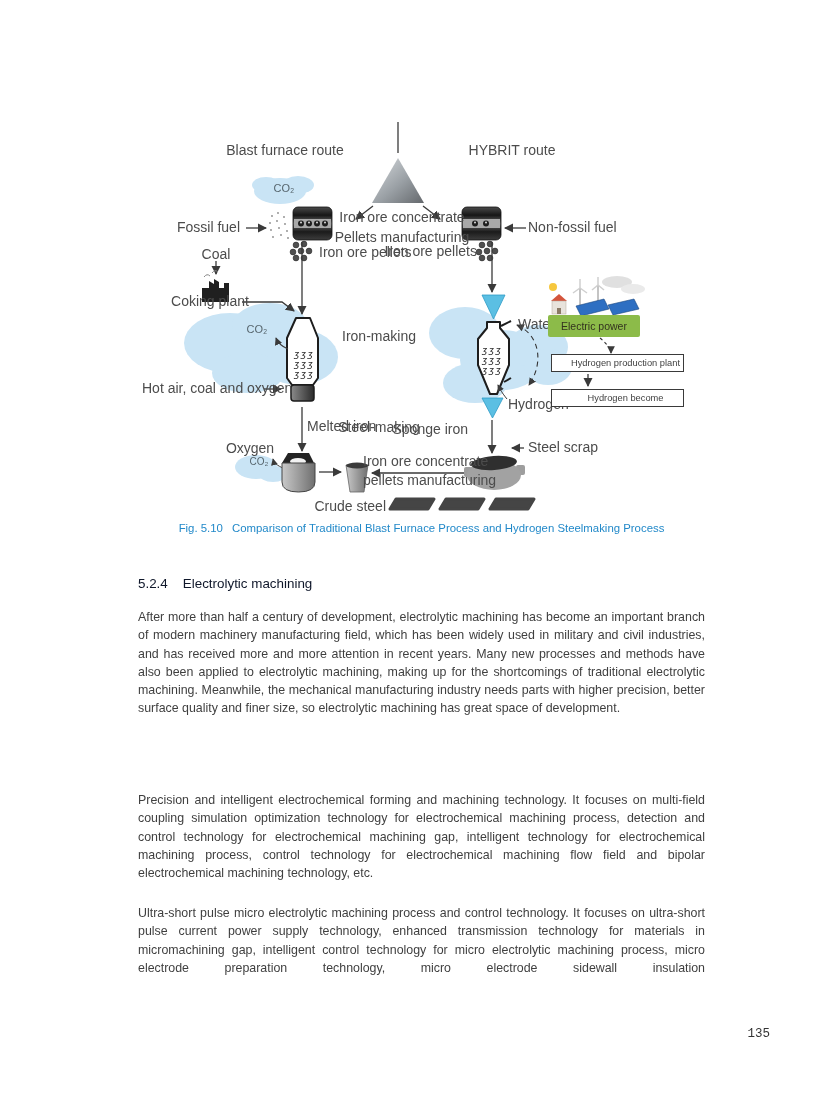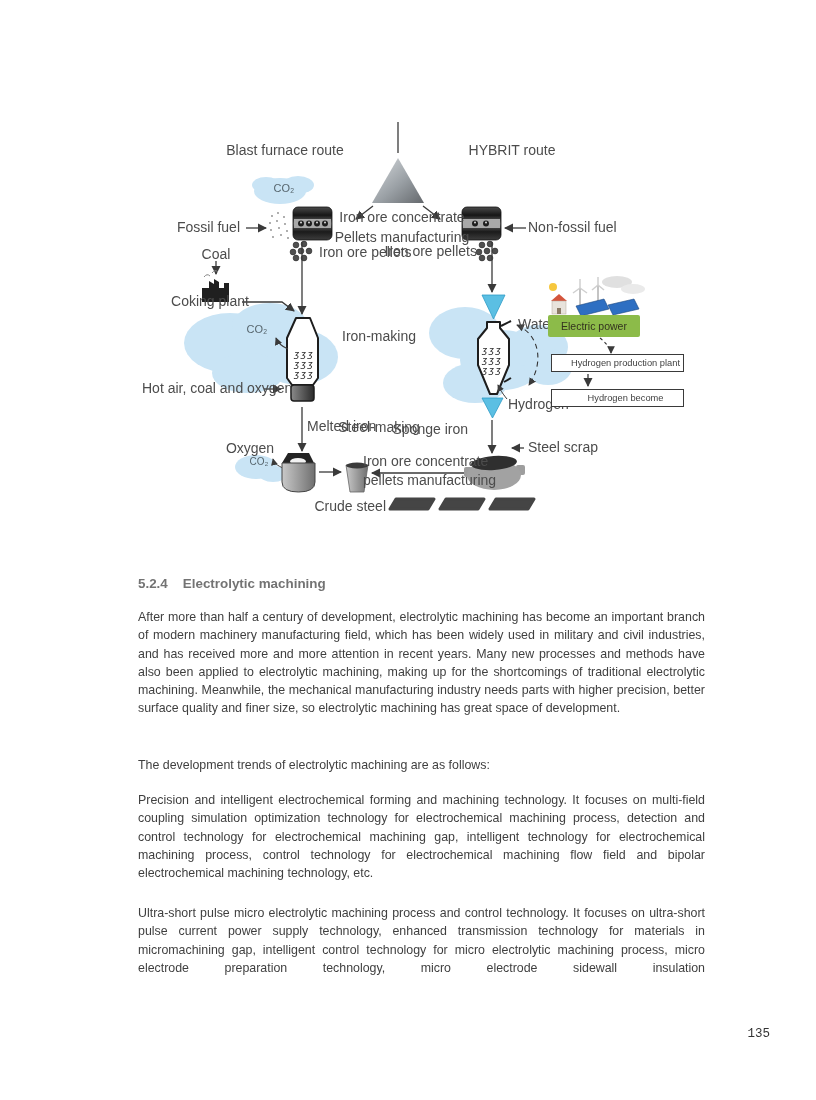--- a/index.html
+++ b/index.html
@@ -22,21 +22,21 @@
     position:absolute; background:#8cbb49; border-radius:2px;
     display:flex; align-items:center; justify-content:center;
     font-size:10.5px; color:#33331f; white-space:nowrap;
   }
   .sq { font-size:9px; font-style:italic; fill:#2a2a2a; letter-spacing:1.5px;
         font-family:"DejaVu Sans", sans-serif; }
   
   .caption { position:absolute; left:138px; top:522px; width:567px; text-align:center;
              font-size:11.4px; color:#2289c9; }
   .caption .fig { margin-right:9px; }
-  .heading { position:absolute; left:138px; top:576px; font-size:13.4px; font-weight:bold; color:#737373; }
+  .heading { position:absolute; left:138px; top:576px; font-size:13.4px; font-weight:normal; color:#0f172a; }
   .heading .num { margin-right:15px; }
   .para { position:absolute; left:138px; width:567px; font-size:12.4px; line-height:18.3px;
           color:#3f3f3f; text-align:justify; }
   .para.last { text-align-last:justify; }
   .pageno { position:absolute; left:640px; top:1027px; width:130px; text-align:right;
             font-size:12.5px; color:#333333;font-family:Liberation Mono, monospace; }
 </style>
 </head>
 <body>
 
@@ -276,24 +276,26 @@
     <div class="dl co2" style="left:99px;top:340px;width:60px;text-align:center;font-size:10px">CO₂</div>
     <div class="dl" style="left:233px;top:340px;width:120px;text-align:center">Iron ore concentrate</div>
     <div class="dl" style="left:233px;top:359px;width:120px;text-align:center">pellets manufacturing</div>
     <div class="dl" style="left:176px;top:385px;width:80px;text-align:right">Crude steel</div>
 
     <div class="banner" style="left:418px;top:200px;width:92px;height:22px">Electric power</div>
     <div class="hbox" style="left:421px;top:239px;width:133px;height:18px">Hydrogen production plant</div>
     <div class="hbox" style="left:421px;top:274px;width:133px;height:18px">Hydrogen become</div>
   </div>
 
+  <div class="caption">
+    <span class="fig">Fig. 5.10</span><span>Comparison of Traditional Blast Furnace Process and Hydrogen Steelmaking Process</span>
+  </div>
 
   <div class="heading">
     <span class="num">5.2.4</span><span>Electrolytic machining</span>
   </div>
 
   <div class="para" style="top:608px">After more than half a century of development, electrolytic machining has become an important branch of modern machinery manufacturing field, which has been widely used in military and civil industries, and has received more and more attention in recent years. Many new processes and methods have also been applied to electrolytic machining, making up for the shortcomings of traditional electrolytic machining. Meanwhile, the mechanical manufacturing industry needs parts with higher precision, better surface quality and finer size, so electrolytic machining has great space of development.</div>
-  <div class="para" style="top:756px">The development trends of electrolytic machining are as follows:</div>
   <div class="para" style="top:791px">Precision and intelligent electrochemical forming and machining technology. It focuses on multi-field coupling simulation optimization technology for electrochemical machining process, detection and control technology for electrochemical machining gap, intelligent technology for electrochemical machining process, control technology for electrochemical machining flow field and bipolar electrochemical machining technology, etc.</div>
   <div class="para last" style="top:904px">Ultra-short pulse micro electrolytic machining process and control technology. It focuses on ultra-short pulse current power supply technology, enhanced transmission technology for materials in micromachining gap, intelligent control technology for micro electrolytic machining process, micro electrode preparation technology, micro electrode sidewall insulation</div>
 
   <div class="pageno">135</div>
 </div>
 
 </body></html>

